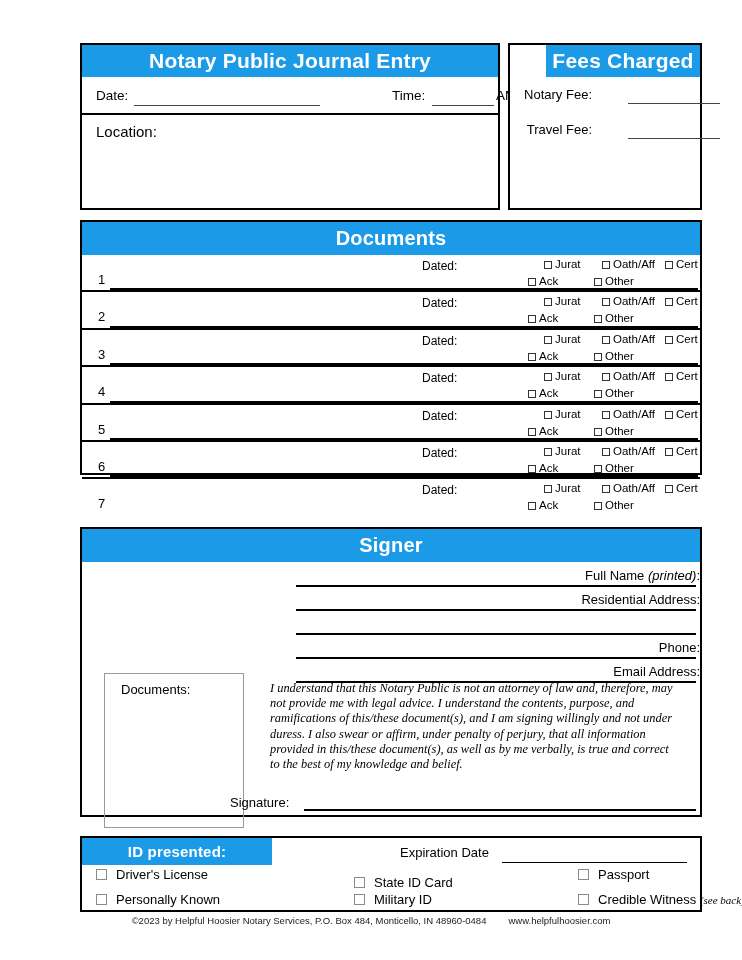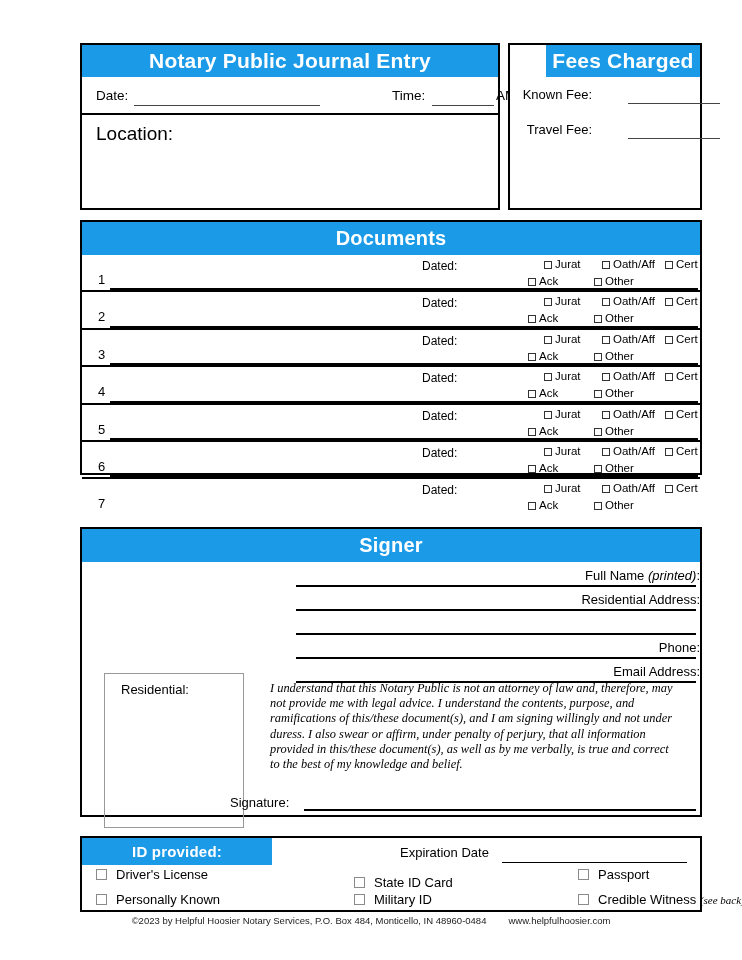--- a/index.html
+++ b/index.html
@@ -51,21 +51,21 @@
     box-sizing: border-box;
     position: relative;
     font-size: 13.5px;
   }
   .dt-label { position: absolute; top: 11px; }
   .wline {
     position: absolute;
     border-bottom: 1.5px solid #444;
     height: 0;
   }
-  .location-row { position: relative; height: 93px; font-size: 19px; }
+  .location-row { position: relative; height: 93px; font-size: 15px; }
 
   
   #fees-block { left: 508px; top: 43px; width: 194px; height: 167px; padding-left: 36px; }
   #fees-title { height: 32px; line-height: 32px; font-size: 21px; }
   .fee-row {
     position: relative;
     height: 35px;
     font-size: 13px;
   }
   .fee-label {
@@ -254,21 +254,21 @@
 
     <div class="location-row">
       <span class="dt-label" style="left:14px; top:8px;">Location:</span>
     </div>
   </div>
 
   <div class="block" id="fees-block">
     <div class="bluebar" id="fees-title">Fees Charged</div>
 
     <div class="fee-row">
-      <span class="fee-label">Known Fee:</span>
+      <span class="fee-label">Notary Fee:</span>
       <span class="wline" style="left:82px; width:92px; top:26px;"></span>
     </div>
     <div class="fee-row">
       <span class="fee-label">Travel Fee:</span>
       <span class="wline" style="left:82px; width:92px; top:26px;"></span>
     </div>
   </div>
 
   <div class="block" id="documents-block">
     <div class="bluebar" id="documents-title">Documents</div>
@@ -338,31 +338,31 @@
 
       <span class="sf-label" style="top:78px;">Phone:</span>
       <span class="sf-line" style="top:95px;"></span>
 
       <span class="sf-label" style="top:102px;">Email Address:</span>
       <span class="sf-line" style="top:119px;"></span>
     </div>
 
     <div class="signer-lower">
       <div id="thumbprint-box">
-        <span id="thumbprint-label">Residential:</span>
+        <span id="thumbprint-label">Documents:</span>
       </div>
       <div id="disclaimer">I understand that this Notary Public is not an attorney of law and, therefore, may not provide me with legal advice.  I understand the contents, purpose, and ramifications of this/these document(s), and I am signing willingly and not under duress.  I also swear or affirm, under penalty of perjury, that all information provided in this/these document(s), as well as by me verbally, is true and correct to the best of my knowledge and belief.</div>
       <span id="signature-label">Signature:</span>
       <span id="signature-line"></span>
     </div>
   </div>
 
   <div class="block" id="id-block">
     <div id="id-header-row">
-      <div class="bluebar" id="id-presented-bar">ID provided:</div>
+      <div class="bluebar" id="id-presented-bar">ID presented:</div>
       <span id="expiration-label">Expiration Date</span>
       <span id="expiration-line"></span>
     </div>
     <div class="id-grid">
       <div class="id-item" style="left:14px; top:2px;">
         <span class="id-cb"></span><span>Driver's License</span>
       </div>
       <div class="id-item" style="left:272px; top:10px;">
         <span class="id-cb"></span><span>State ID Card</span>
       </div>

